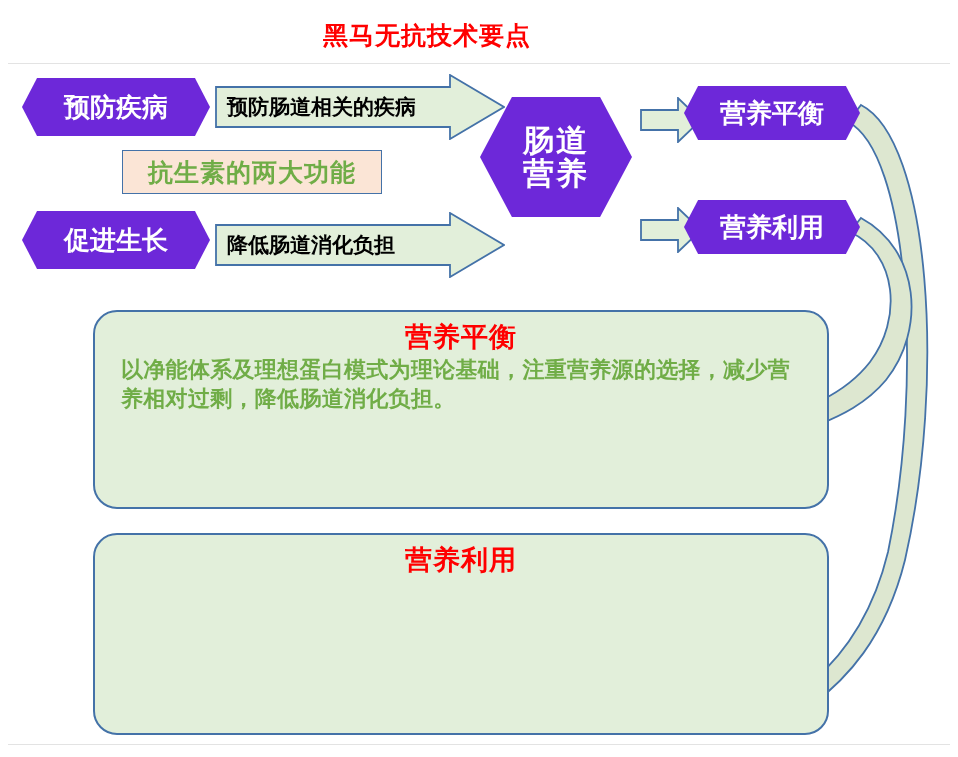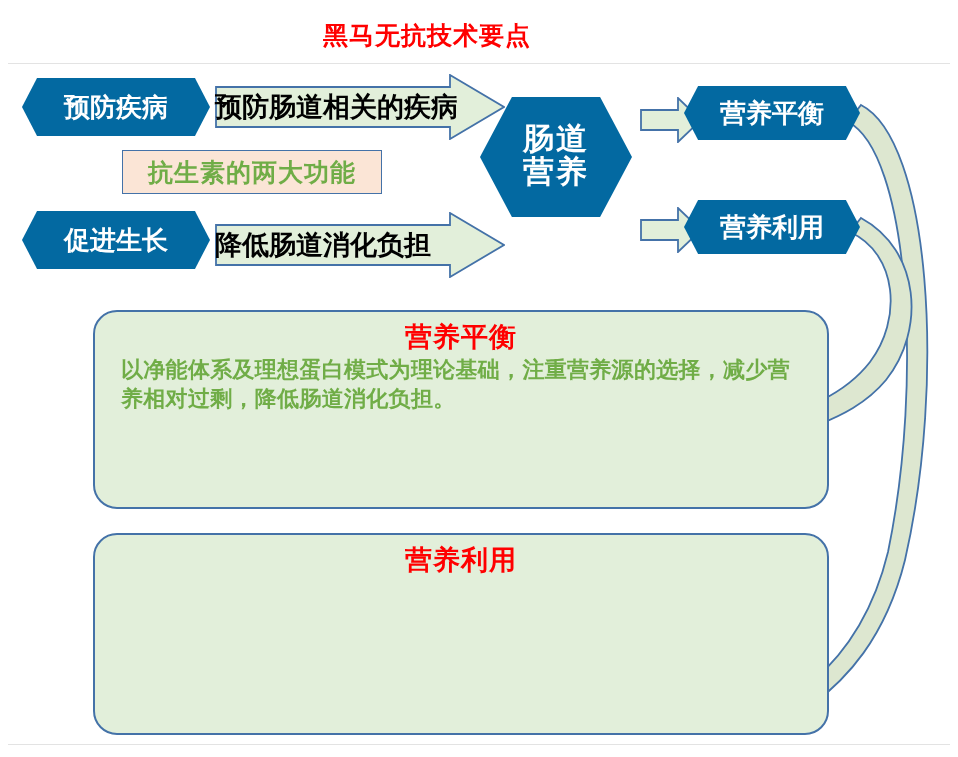--- a/index.html
+++ b/index.html
@@ -39,21 +39,21 @@
     width: 942px;
     height: 1px;
     background: #e3e3e3;
   }
   .hrule.top  { top: 63px; }
   .hrule.bottom { top: 744px; }
 
   
   .hexa {
     position: absolute;
-    background: #0369a1;
+    background: #6d28d9;
     -webkit-clip-path: polygon(8% 0%, 92% 0%, 100% 50%, 92% 100%, 8% 100%, 0% 50%);
     clip-path: polygon(8% 0%, 92% 0%, 100% 50%, 92% 100%, 8% 100%, 0% 50%);
     display: flex;
     align-items: center;
     justify-content: center;
     color: #ffffff;
     font-weight: bold;
     line-height: 1.08;
     text-align: center;
     box-sizing: border-box;
@@ -63,39 +63,40 @@
   #hex-promote-growth  { left: 22px;  top: 211px; width: 188px; height: 58px; font-size: 26px; text-align: center; }
 
   
   #hex-gut-nutrition {
     left: 480px; top: 97px; width: 152px; height: 120px;
     font-size: 31px;
     -webkit-clip-path: polygon(21% 0%, 79% 0%, 100% 50%, 79% 100%, 21% 100%, 0% 50%);
     clip-path: polygon(21% 0%, 79% 0%, 100% 50%, 79% 100%, 21% 100%, 0% 50%);
     letter-spacing: 2px;
   }
-  #hex-gut-nutrition .lines { white-space: pre-line; font-family: Liberation Mono, monospace; }
+  #hex-gut-nutrition .lines { white-space: pre-line; }
 
   #hex-nutrition-balance { left: 684px; top: 86px;  width: 176px; height: 54px; font-size: 26px; }
   #hex-nutrition-use     { left: 684px; top: 200px; width: 176px; height: 54px; font-size: 26px; }
 
   
   .block-arrow-label {
     position: absolute;
     box-sizing: border-box;
     display: flex;
     align-items: center;
   }
   .block-arrow-label svg { position: absolute; left: 0; top: 0; }
   .block-arrow-label .txt {
     position: relative;
     z-index: 2;
     color: #000000;
-    font-size: 27px;
-    font-weight: bold;
+    font-size: 21px;
+    font-weight: bold;
+    padding-left: 12px;
     white-space: nowrap;
   }
   #arrow-prevent-intestinal { left: 215px; top: 74px;  width: 290px; height: 66px; }
   #arrow-improve-absorb     { left: 215px; top: 212px; width: 290px; height: 66px; }
 
   
   .small-arrow { position: absolute; }
   #small-arrow-top    { left: 640px; top: 97px;  width: 62px; height: 46px; }
   #small-arrow-bottom { left: 640px; top: 207px; width: 62px; height: 46px; }
 

